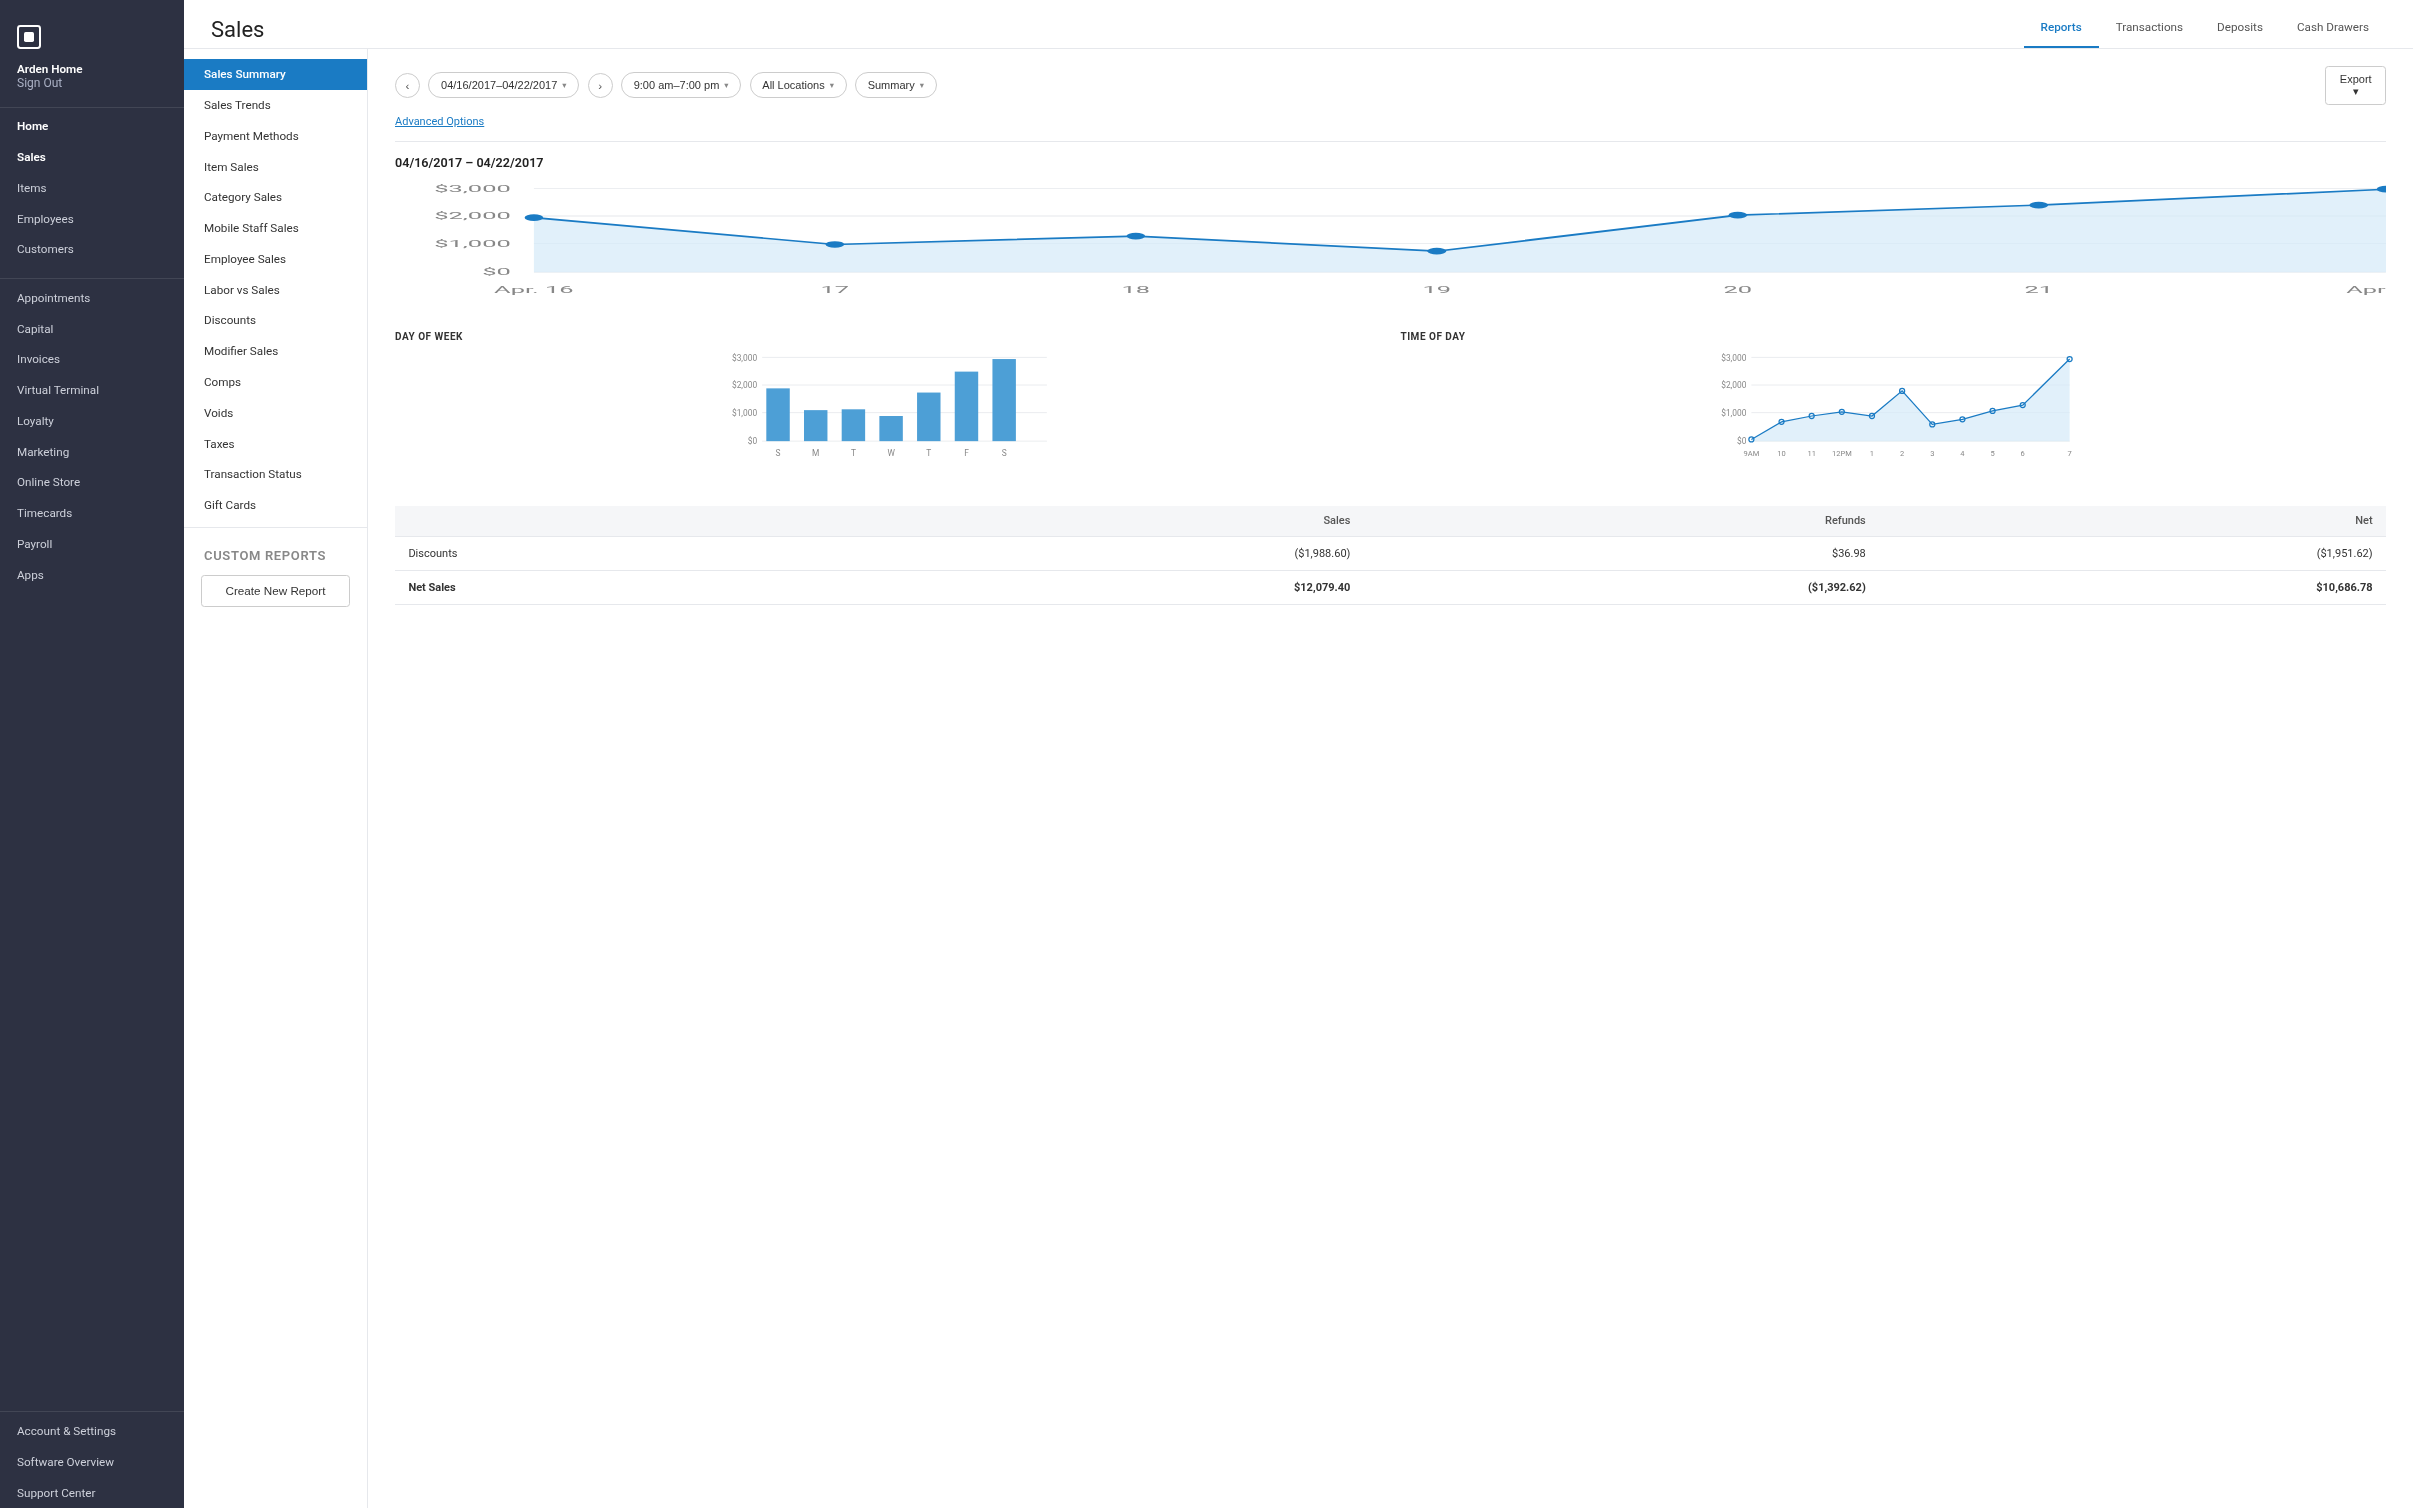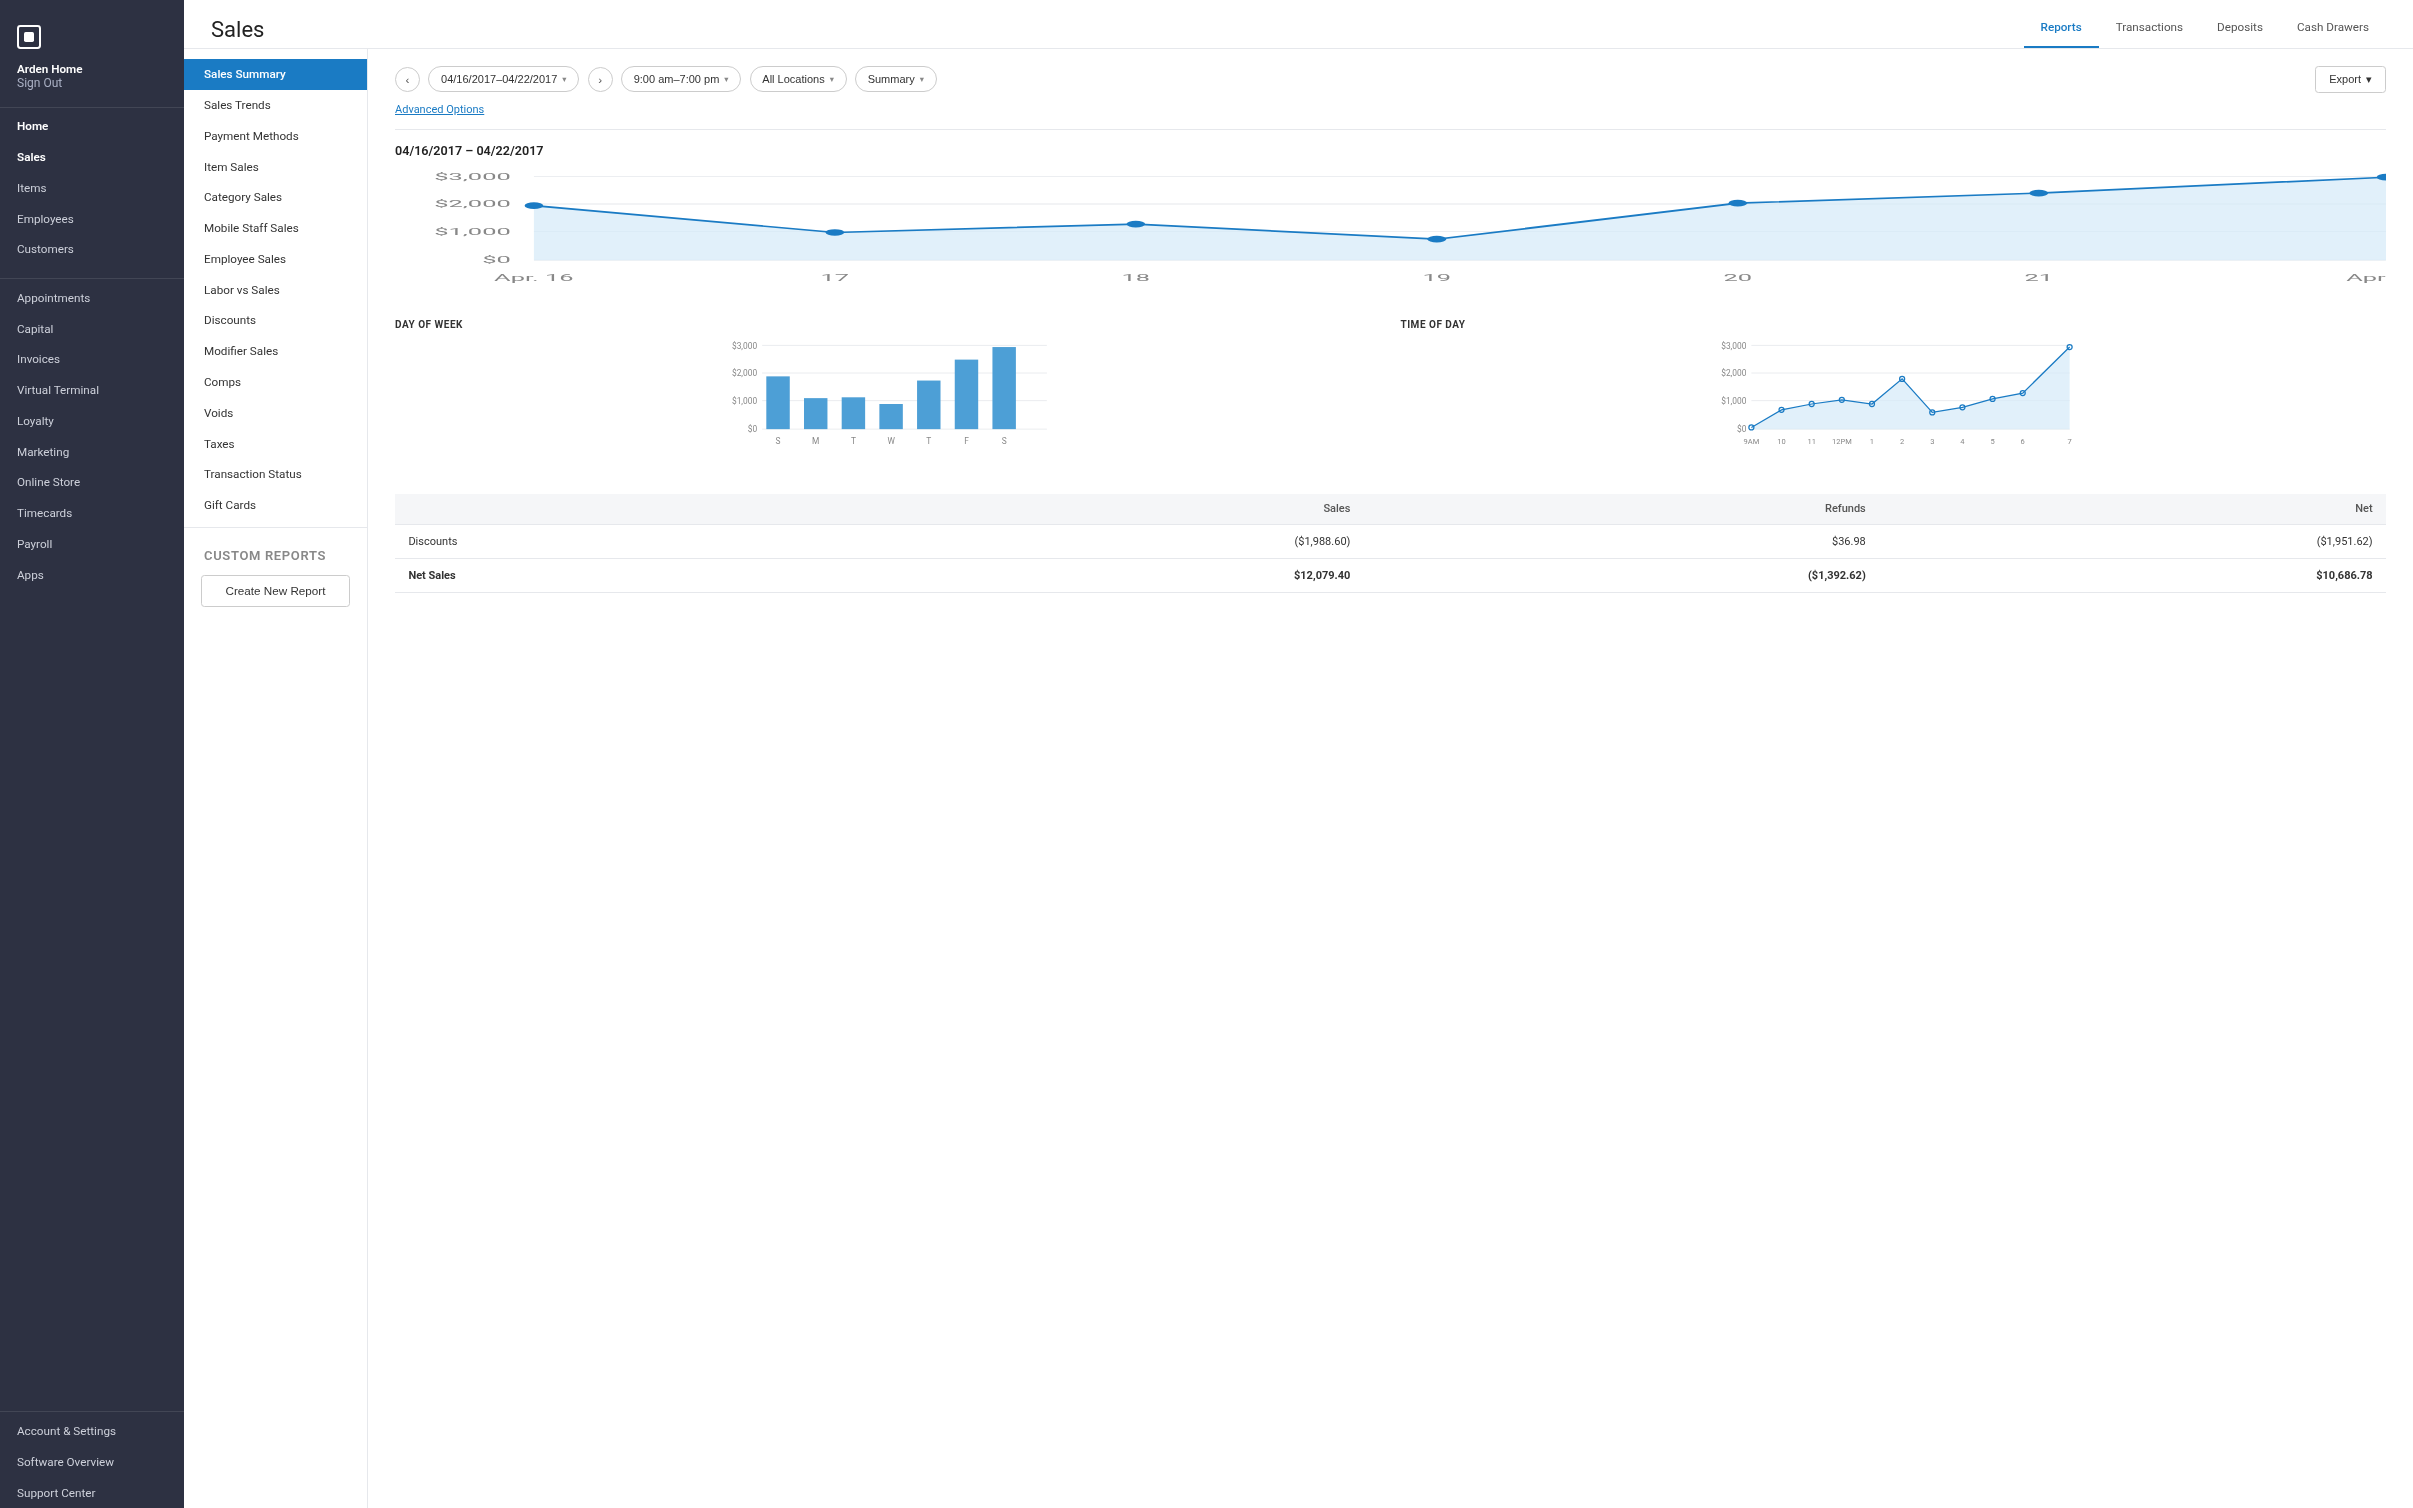--- a/index.html
+++ b/index.html
@@ -145,22 +145,23 @@
       color: #555;
     }
     .export-btn {
       padding: 5.9px 13.4px;
       border: 0.8px solid #ccc;
       border-radius: 3.4px;
       background: #fff;
       cursor: pointer;
       font-size: 11px;
       color: #333;
-      display: flex; align-items: center; gap: 5px;
+      display: flex; align-items: center; 
       margin-left: auto;
+      flex-direction: column;
     }
     .advanced-options {
       color: #1a7bc4;
       font-size: 11px;
       cursor: pointer;
       margin-bottom: 13.4px;
       text-decoration: underline;
     }
     .date-range-label {
       font-size: 12.6px;

